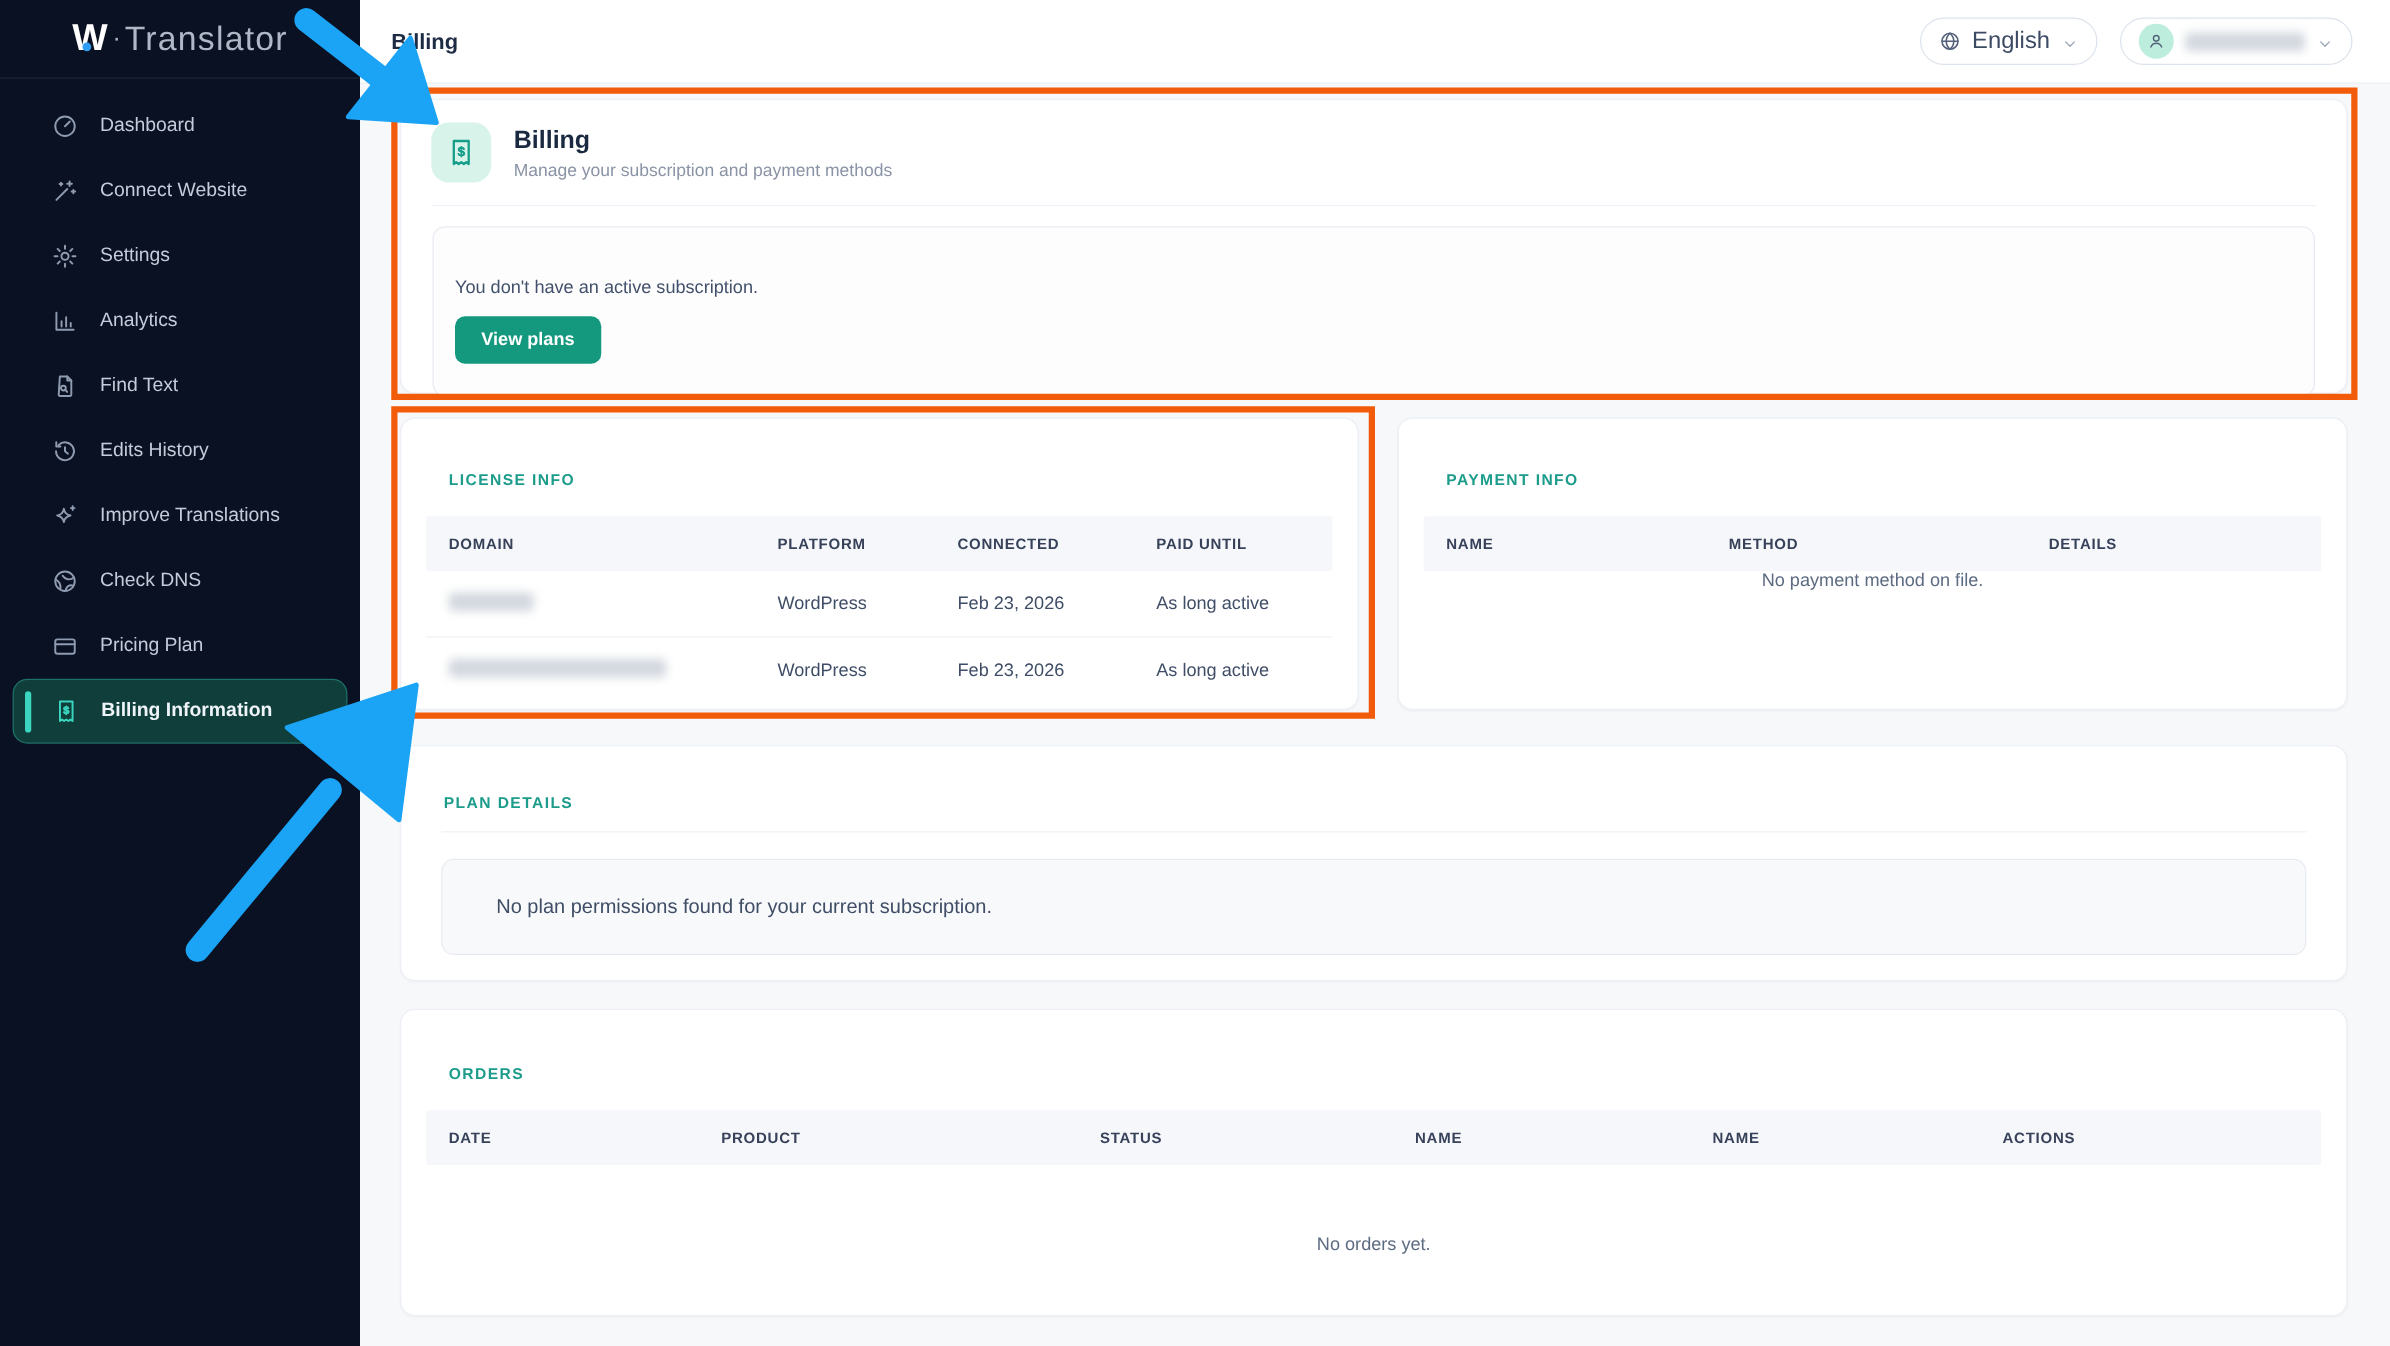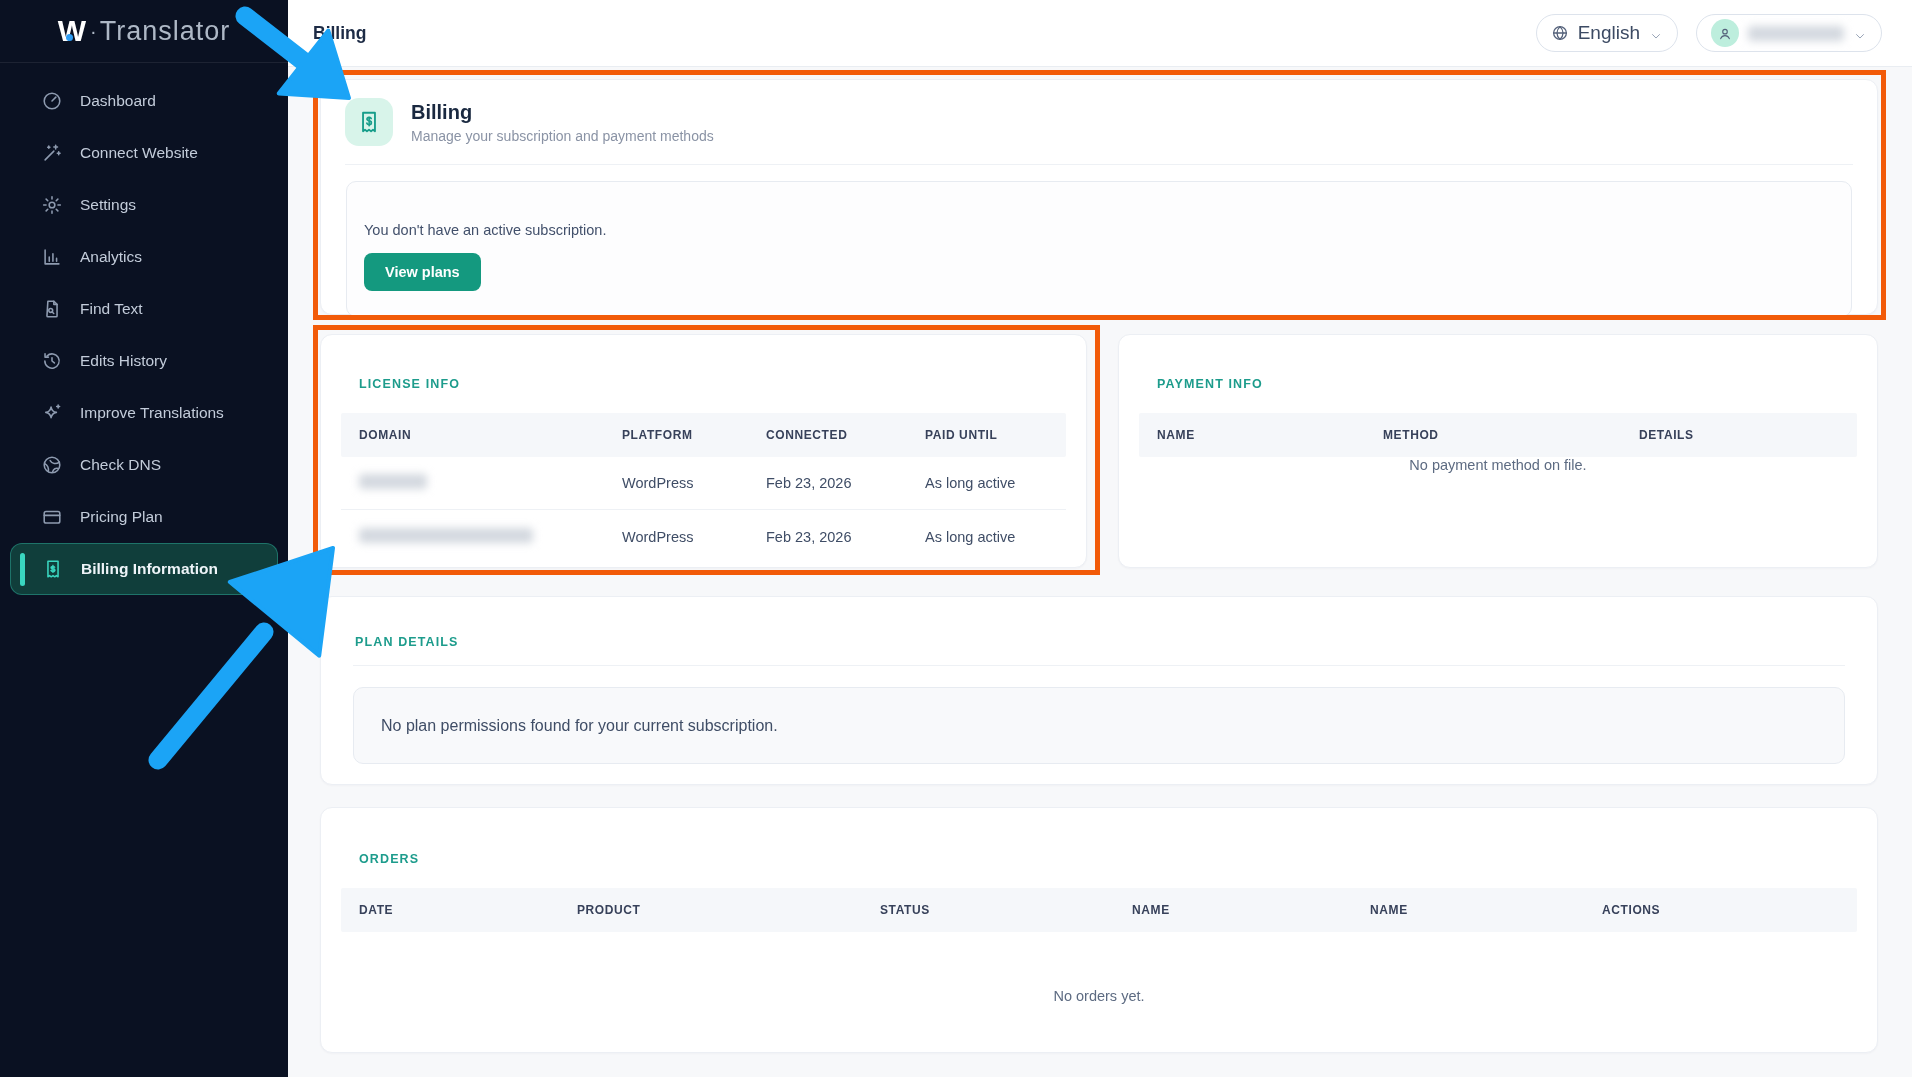--- a/index.html
+++ b/index.html
@@ -79,21 +79,21 @@
   .trow { display:grid; align-items:center; height:53px; padding:0 18px; font-size:14.5px;
           color:#3f4d66; border-bottom:1px solid #eef1f5; }
   .trow:last-child { border-bottom:none; }
   .empty-center { text-align:center; font-size:14.5px; color:#5d6b82; }
   .pay-empty { }
 
   
   .card-plan { margin-top:28px; height:189px; padding:20px 32px 0 32px; }
   .card-plan .sect-head { display:block; padding:18px 0 16px 2px; border-bottom:1px solid #eef1f5; }
   .plan-box { margin-top:21px; background:#f8f9fb; border:1px solid #e7ebf1; border-radius:10px;
-              height:77px; display:flex; align-items:center; padding-left:27px; }
+              height:77px; display:flex; align-items:center; padding-left:43px; }
 
   
   .card-orders { margin-top:22px; height:246px; padding:20px 20px 0 20px; }
   .card-orders .sect-head { display:block; padding:24px 0 0 18px; }
   .orders-empty { margin-top:56px; }
 
   
   .annot { position:absolute; z-index:40; pointer-events:none; }
   .orange-rect { border:5px solid #f25b09; }
   #rect-billing { left:313px; top:70px; width:1573px; height:250px; }

